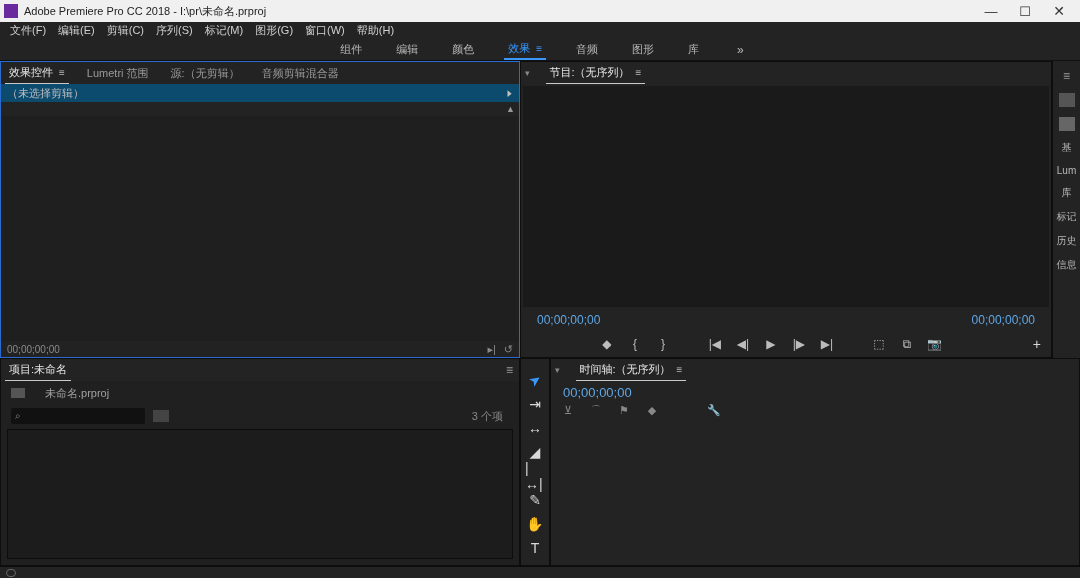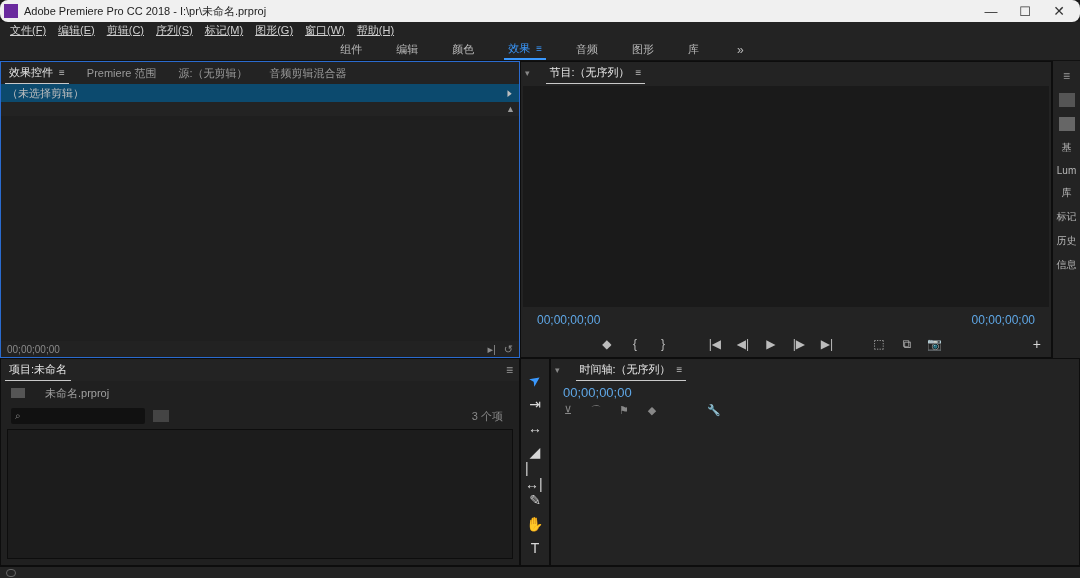--- a/index.html
+++ b/index.html
@@ -1,23 +1,23 @@
 <!DOCTYPE html>
 <html><head>
 <meta charset="utf-8">
 <style>
   * { margin: 0; padding: 0; box-sizing: border-box; user-select: none; }
   html, body { width: 1080px; height: 578px; background: #1a1a1a; color: #c8c8c8; font-family: "Segoe UI", Arial, sans-serif; font-size: 11px; overflow: hidden; }
-  .titlebar { height: 22px; background: #f0f0f0; color: #222; display: flex; align-items: center; padding: 0 4px; border-radius: 8px; }
+  .titlebar { height: 22px; background: #f0f0f0; color: #222; display: flex; align-items: center; padding: 0 4px; }
   .titlebar .appicon { width: 14px; height: 14px; background: #6a2a9e; margin-right: 6px; display: inline-block; }
   .titlebar .title { flex: 1; font-size: 11px; }
   .titlebar .winbtn { width: 34px; height: 22px; display: flex; align-items: center; justify-content: center; color: #333; font-size: 13px; }
   .titlebar .winbtn.close { font-size: 14px; }
   .menubar { height: 17px; background: #232323; display: flex; align-items: center; padding: 0 4px; font-size: 11px; color: #d0d0d0; }
-  .menubar .menuitem { padding: 10px 6px; height: 17px; display: flex; align-items: center; text-decoration: underline; }
+  .menubar .menuitem { padding: 10px 6px; height: 17px; display: flex; align-items: center; }
   .workspace-bar { height: 22px; background: #232323; display: flex; align-items: center; justify-content: center; gap: 26px; font-size: 11px; color: #b8b8b8; border-bottom: 1px solid #111; }
   .workspace-bar .ws { padding: 0 4px; height: 100%; display: flex; align-items: center; }
   .workspace-bar .ws.active { color: #3a98fd; border-bottom: 2px solid #3a98fd; }
   .workspace-bar .ws.menu-marker::after { content: "≡"; color: #3a98fd; margin-left: 6px; font-size: 10px; }
   .workspace-bar .expand { color: #b8b8b8; font-size: 12px; margin-left: 8px; }
   .layout { display: flex; width: 100%; height: calc(578px - 22px - 17px - 22px - 12px); }
   .col-left { width: 520px; display: flex; flex-direction: column; }
   .col-right { flex: 1; display: flex; flex-direction: column; }
   .panel { background: #232323; border: 1px solid #0d0d0d; position: relative; }
   .panel.active { outline: 1px solid #2a6bcf; outline-offset: -1px; }
@@ -112,21 +112,21 @@
   <div class="expand">»</div>
 </div>
 
 <div class="layout">
 
   <div class="col-left">
 
     <div class="panel ec active">
       <div class="panel-tabs">
         <div class="tab active menu-marker">效果控件</div>
-        <div class="tab">Premiere 范围</div>
+        <div class="tab">Lumetri 范围</div>
         <div class="tab">源:（无剪辑）</div>
         <div class="tab">音频剪辑混合器</div>
       </div>
       <div class="row-noselect">
         <span>（未选择剪辑）</span>
         <span class="tri">▶</span>
       </div>
       <div class="row-caret">
           <span>▲</span>
         </div>

